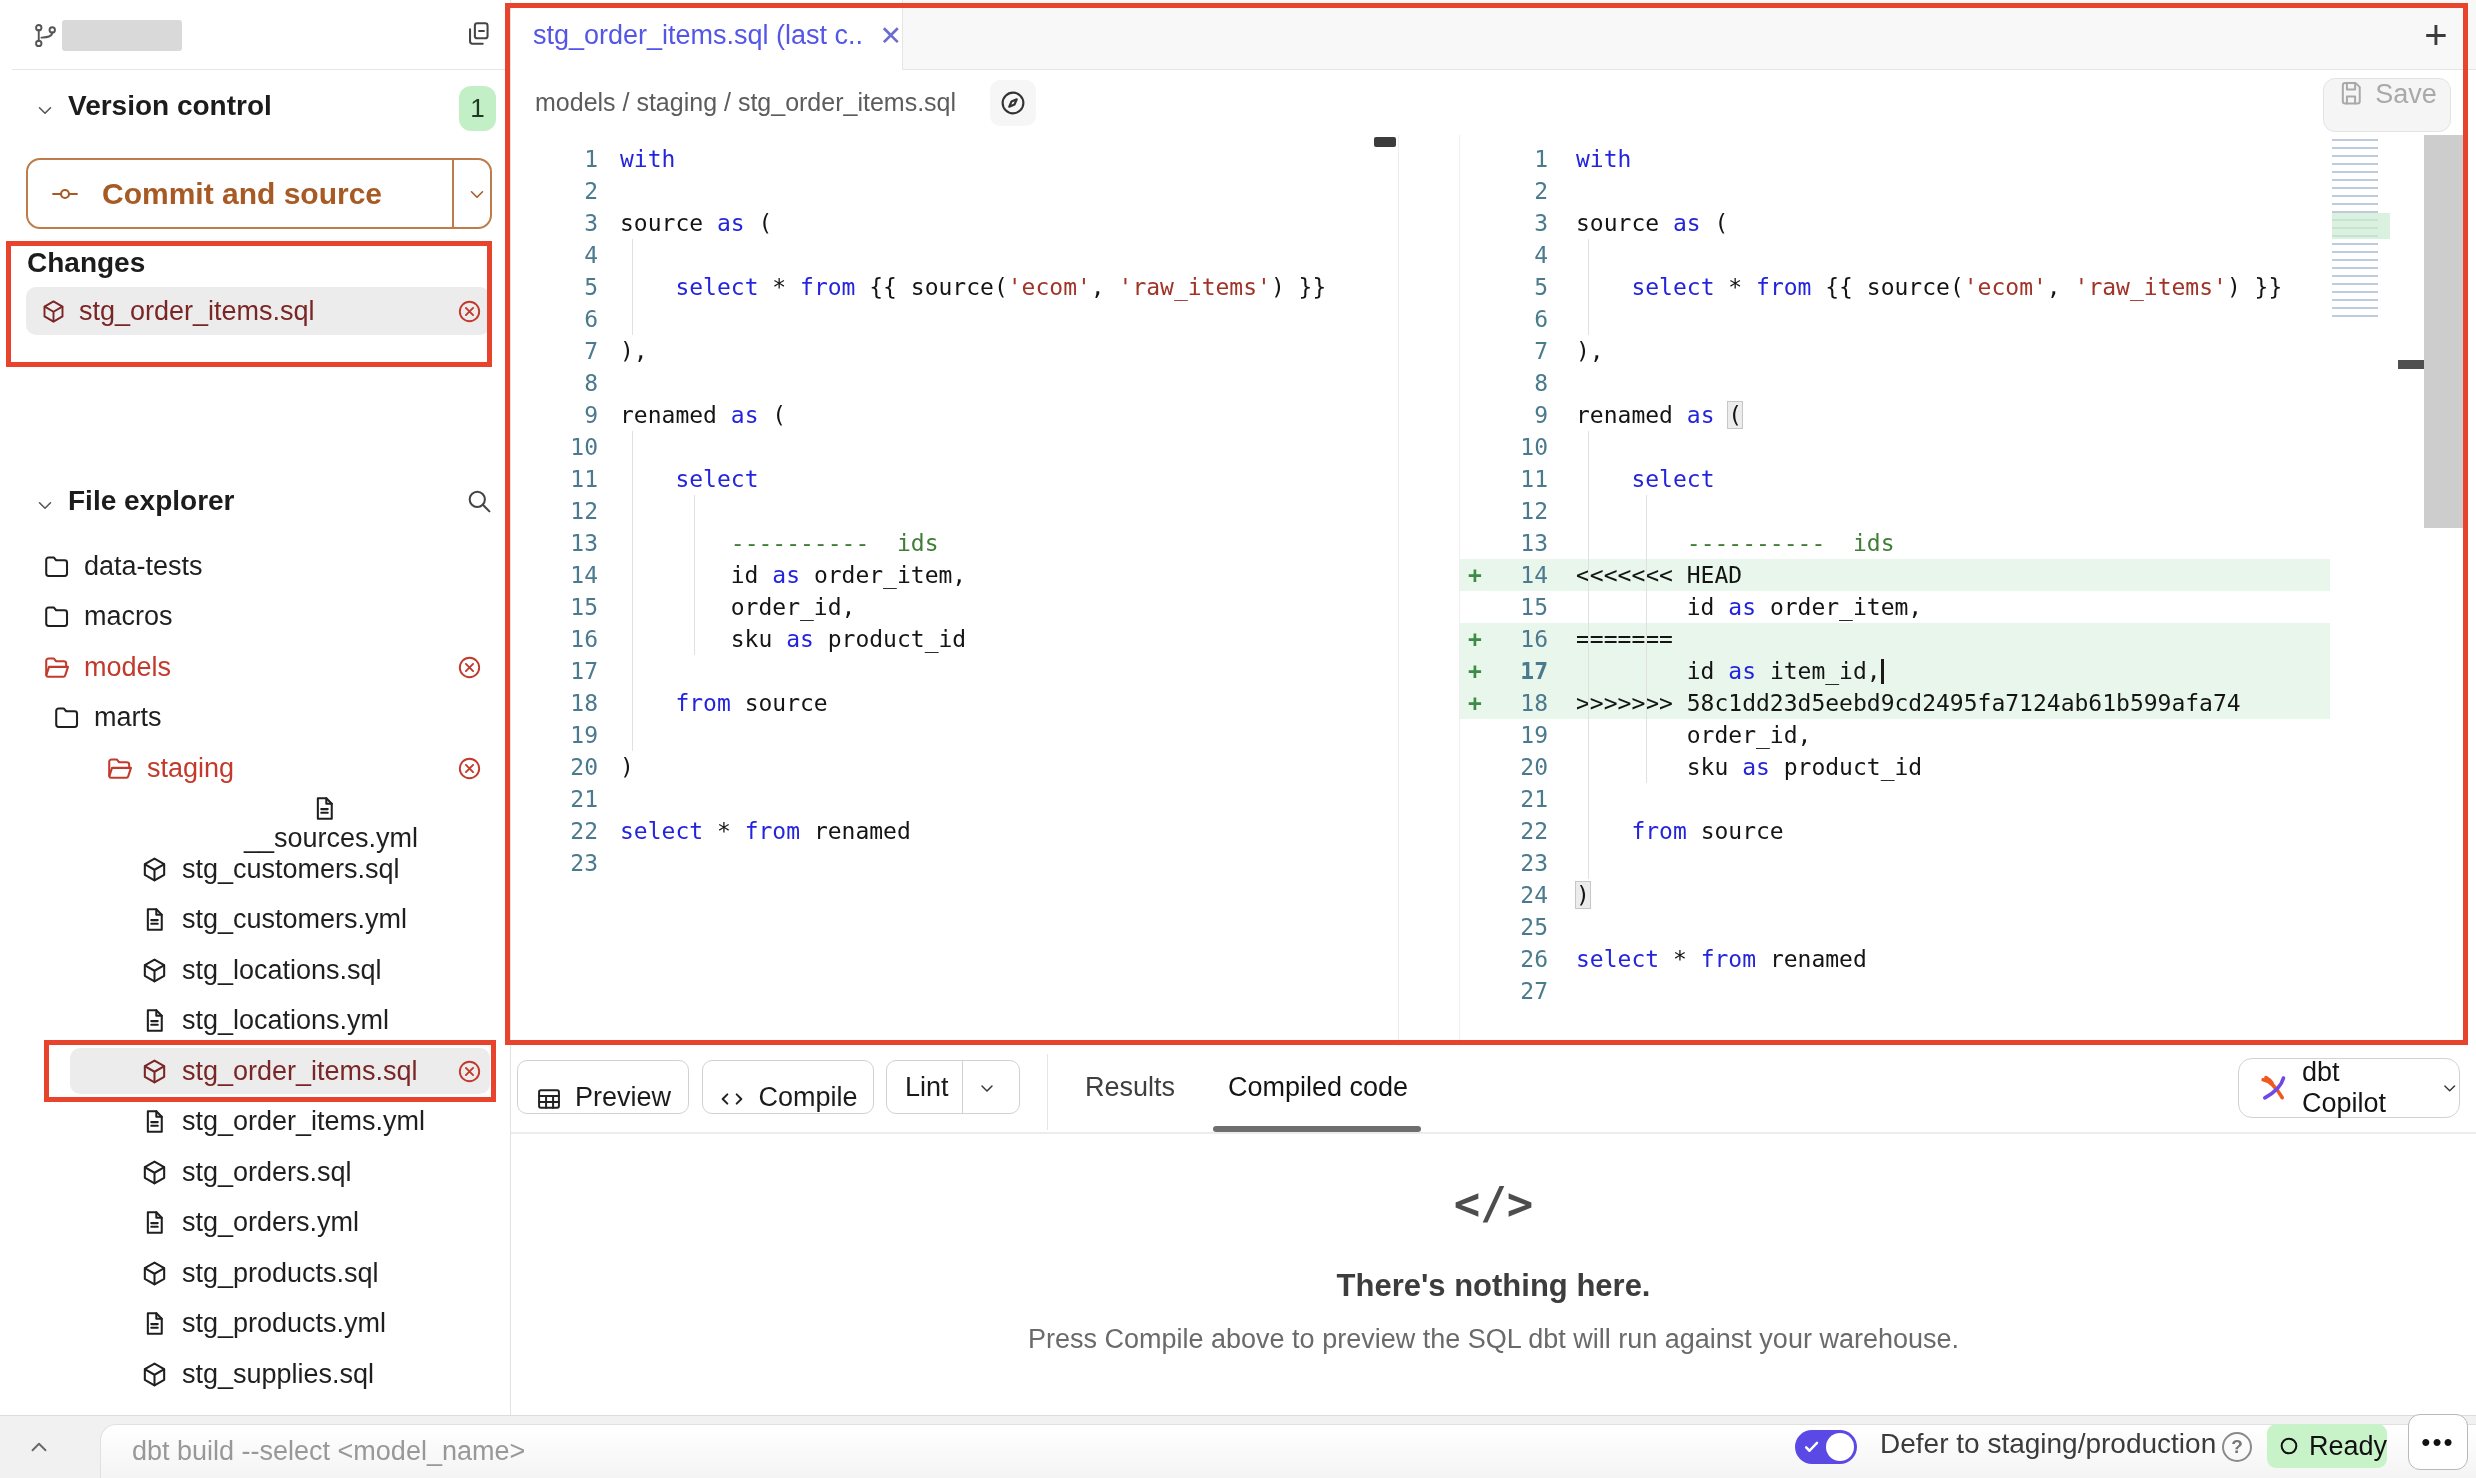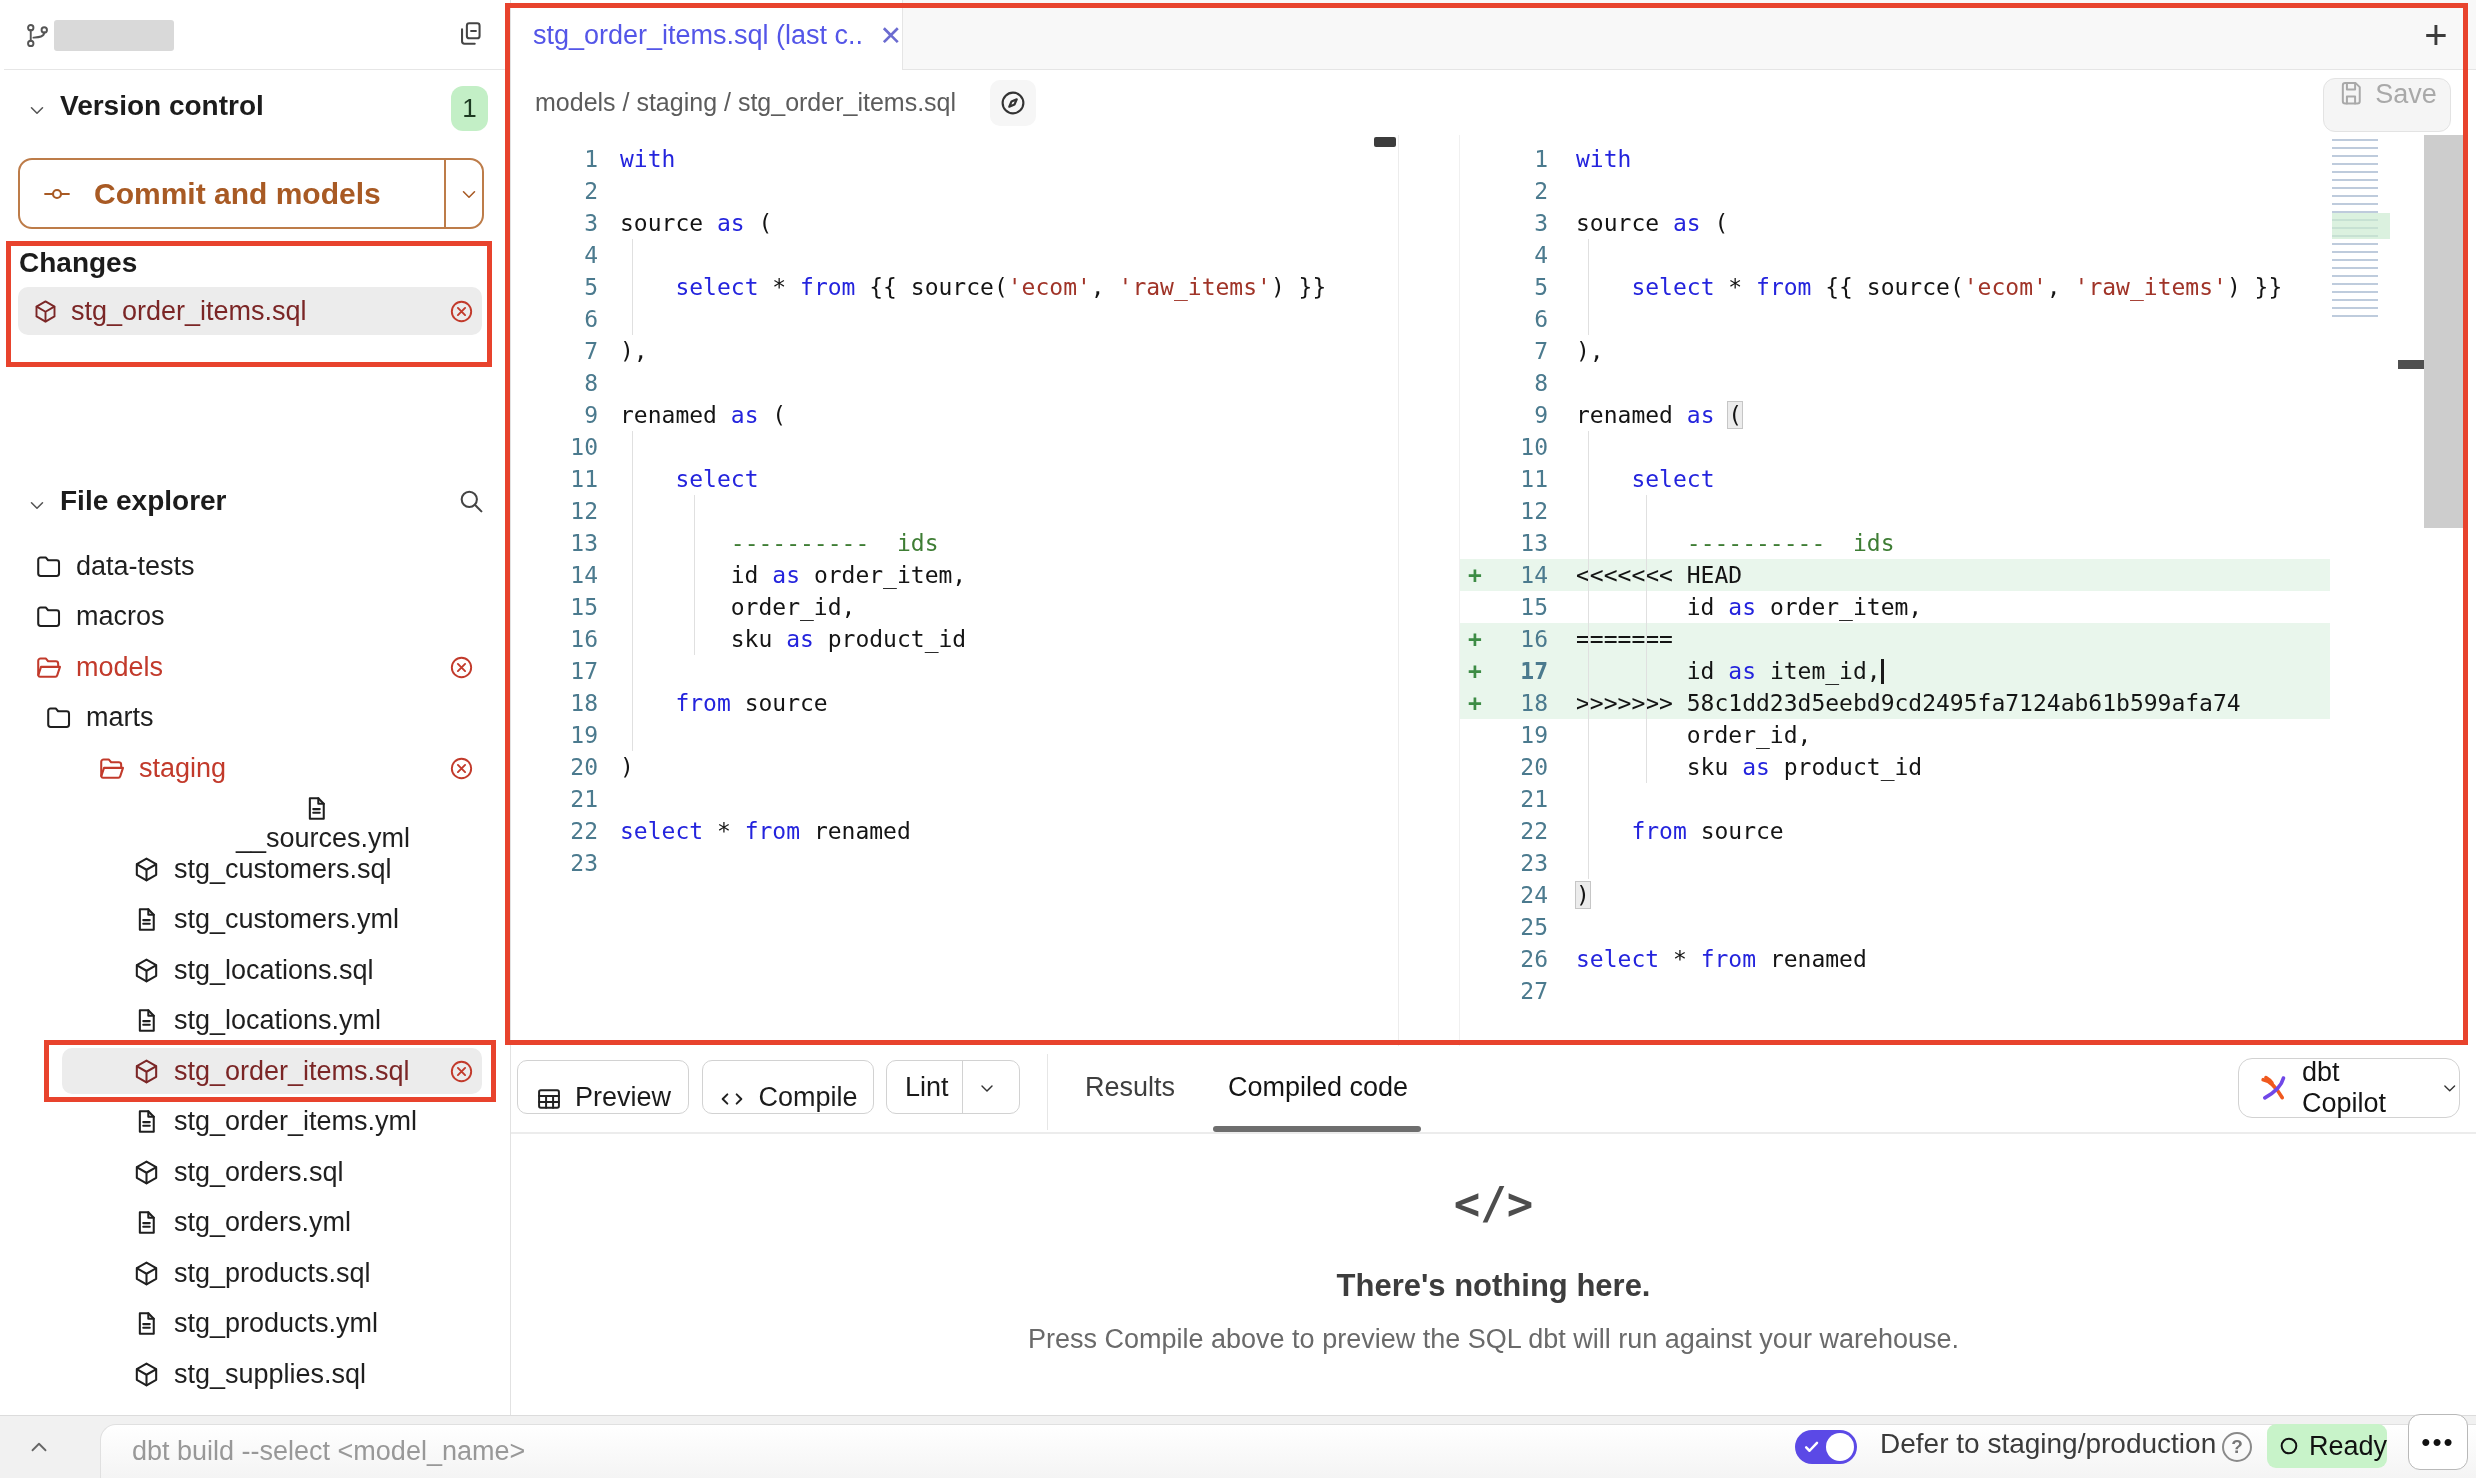--- a/index.html
+++ b/index.html
@@ -4,21 +4,21 @@
 <style>
   html,body{margin:0;padding:0;background:#fff;}
   #root{position:relative;width:2476px;height:1478px;background:#fff;overflow:hidden;
         font-family:"Liberation Sans",sans-serif;color:#1b1b1b;}
   .abs{position:absolute;}
   .ico{display:inline-block;line-height:0;}
   .ico svg{width:100%;height:100%;stroke:currentColor;fill:none;stroke-width:1.7;
            stroke-linecap:round;stroke-linejoin:round;}
 
   
-  #sidebar{position:absolute;left:4px;top:0;width:410px;height:1415px;background:#fff;}
+  #sidebar{position:absolute;left:12px;top:0;width:410px;height:1415px;background:#fff;}
   .sb-divider{position:absolute;left:510px;top:0;width:1px;height:1415px;background:#e2e2e2;}
   #branch-icon{left:20px;top:22px;width:27px;height:27px;color:#555;}
   #branch-placeholder{left:50px;top:20px;width:120px;height:31px;background:#d9d9d9;border-radius:3px;}
   #copy-icon{left:452px;top:19px;width:29px;height:29px;color:#444;}
   .sb-topline{left:0;top:69px;width:510px;height:1px;background:#e6e6e6;}
 
   .sec-chev{width:22px;height:22px;color:#555;}
   #vc-chev{left:22px;top:99px;} #fe-chev{left:22px;top:494px;}
   .sec-title{font-size:28px;font-weight:700;color:#1c1c1c;}
   #vc-title{left:56px;top:90px;} #fe-title{left:56px;top:485px;}
@@ -185,21 +185,21 @@
           <path d="M6 9.5l6 6 6-6"></path>
         </svg></span>
     <div class="abs sec-title" id="vc-title">Version control</div>
     <div class="abs" id="vc-badge">1</div>
 
     <div class="abs" id="commit-btn">
       <span class="ico" id="commit-icon"><svg viewBox="0 0 24 24">
             <path d="M2.5 12h6M15.5 12h6"></path>
             <circle cx="12" cy="12" r="3.2"></circle>
           </svg></span>
-      <span id="commit-label">Commit and models</span>
+      <span id="commit-label">Commit and source</span>
       <span id="commit-split"></span>
       <span class="ico" id="commit-chev"><svg viewBox="0 0 24 24">
             <path d="M6 9.5l6 6 6-6"></path>
           </svg></span>
     </div>
 
     <div class="abs" id="changes-label">Changes</div>
     <div class="abs" id="changes-chip">
       <span class="ico ic"><svg viewBox="0 0 24 24">
             <path d="M12 3l8 4.6v8.8L12 21l-8-4.6V7.6z"></path>

